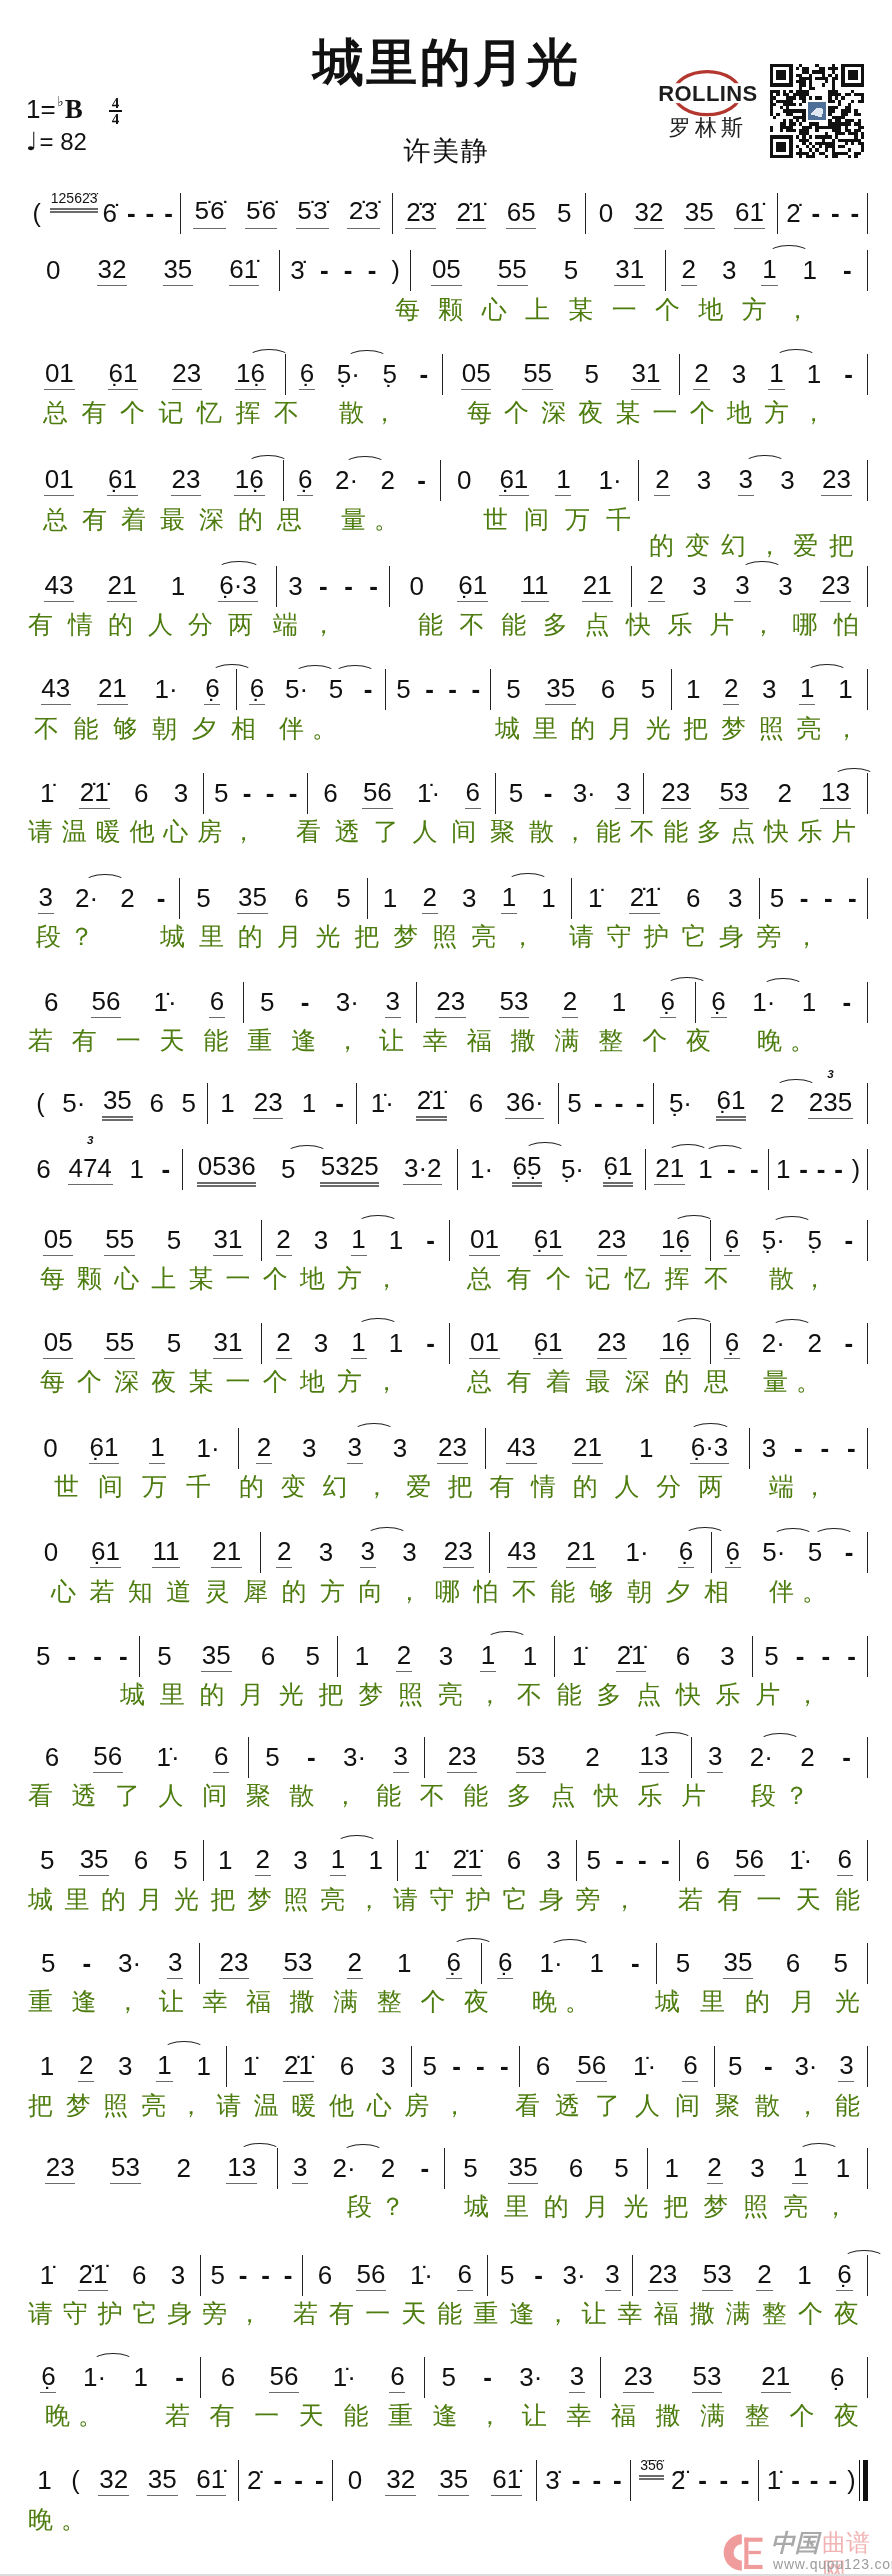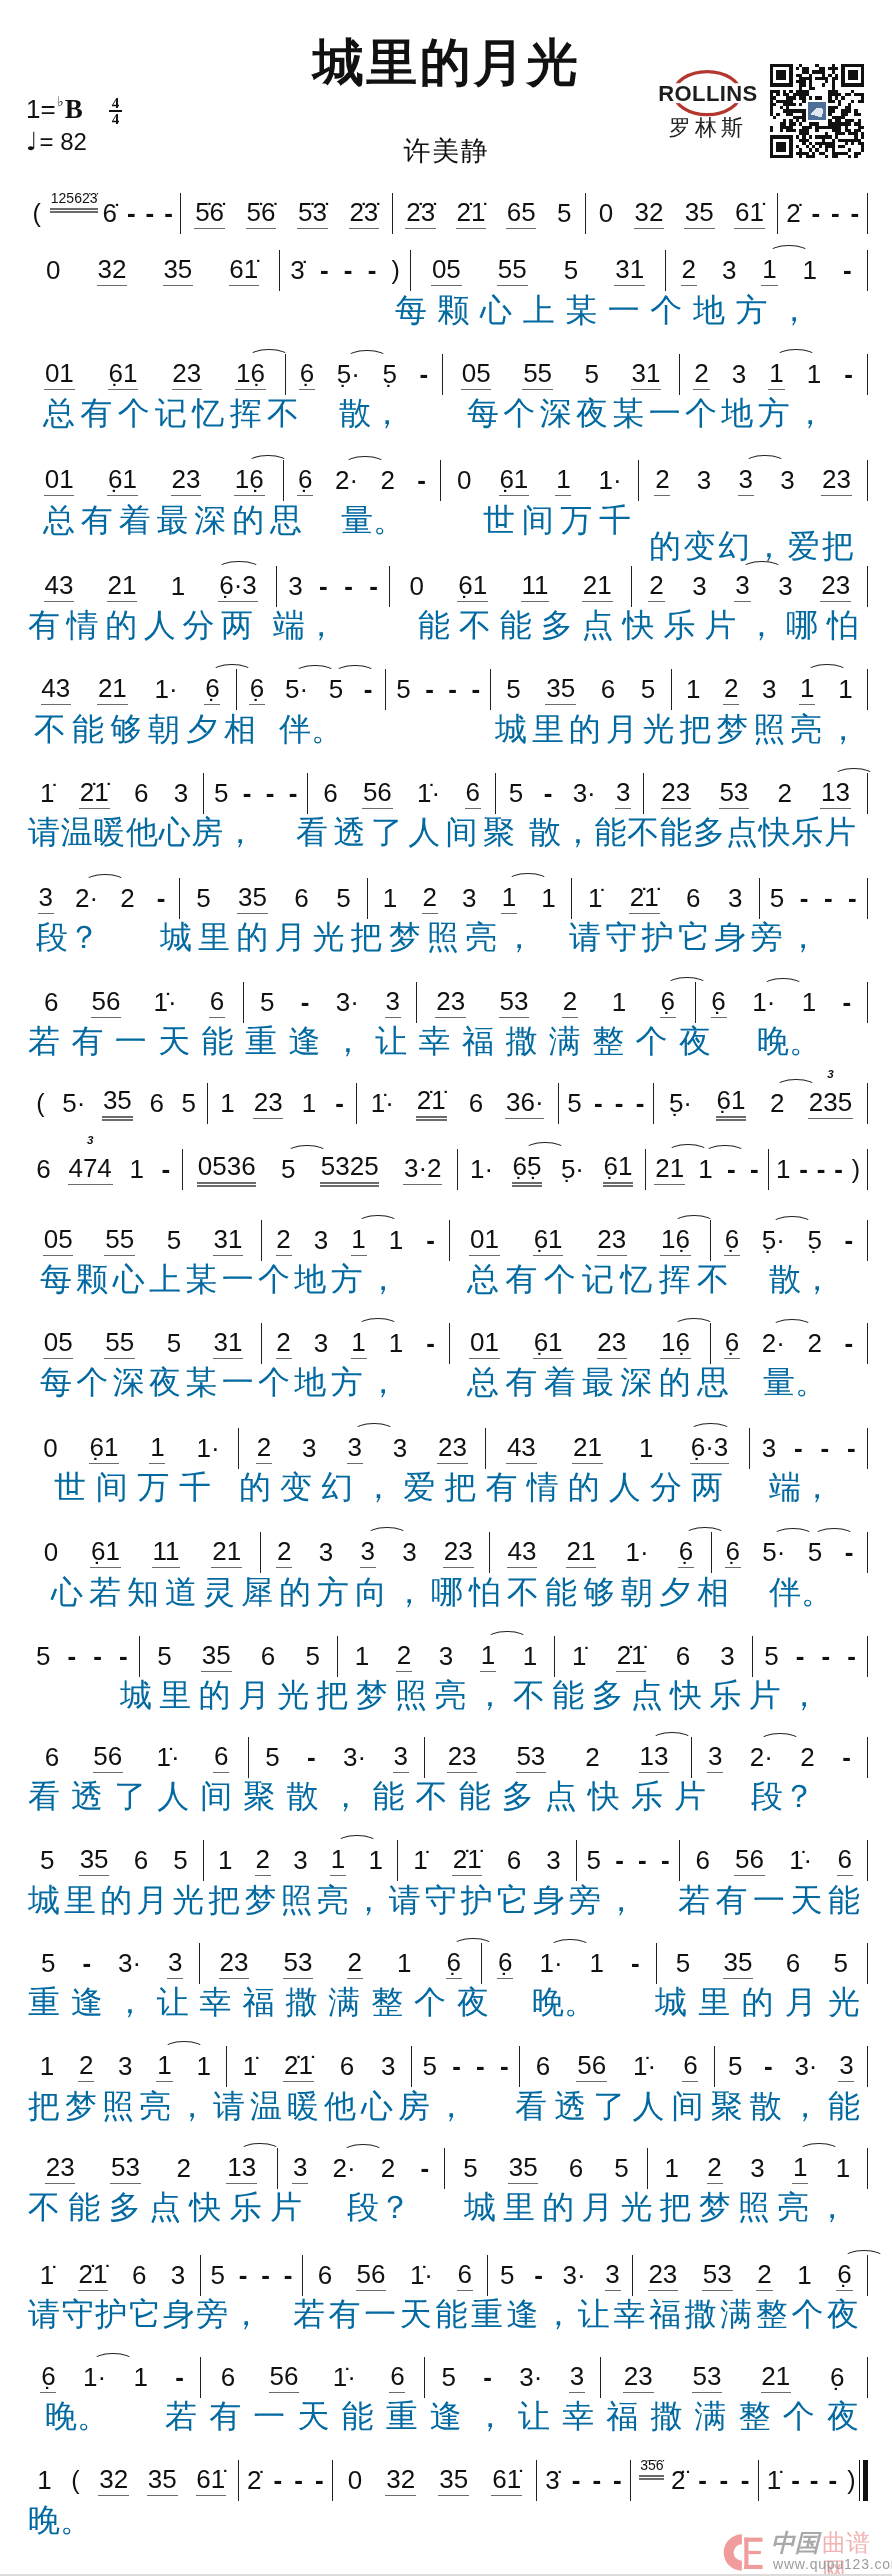--- a/index.html
+++ b/index.html
@@ -24,21 +24,21 @@
 .measure.final::after{content:"";position:absolute;right:3.3px;top:0;bottom:0;border-right:1.7px solid #111;}
 .tok{position:relative;display:inline-block;font-size:26px;line-height:28px;padding:0 0.8px 1.7px;white-space:nowrap;}
 .tok.dash{font-weight:bold;}
 .tok.paren{font-size:25px;font-weight:normal;}
 .tok.u1{border-bottom:1.7px solid #6b6b6b;}
 .tok.u2{border-bottom:5px double #6b6b6b;}
 .tok.grace{font-size:14px;line-height:15px;top:-11.6px;margin-right:-5px;}
 .tok.tie::before{content:"";position:absolute;top:-10px;left:45%;width:38px;height:13.2px;border:1.7px solid #222;border-color:#222 transparent transparent transparent;border-radius:50%;}
 .tok.slur::before{content:"";position:absolute;top:-10px;left:0;width:100%;height:13.2px;border:1.7px solid #222;border-color:#222 transparent transparent transparent;border-radius:50%;}
 .tri-label{position:absolute;top:-20px;left:50%;transform:translateX(-50%);font-size:11.6px;line-height:11.6px;font-style:italic;font-weight:bold;}
-.lyr{position:absolute;height:36px;line-height:36px;font-size:32px;font-family:"DejaVu Sans",sans-serif;text-align:justify;text-align-last:justify;white-space:nowrap;color:#0369a1;}
+.lyr{position:absolute;height:36px;line-height:36px;font-size:25px;font-family:"DejaVu Sans",sans-serif;text-align:justify;text-align-last:justify;white-space:nowrap;color:#4d7c0f;}
 .wm-logo{position:absolute;left:717px;top:2531px;width:53px;height:43px;}
 .wm-a{position:absolute;left:771px;top:2529px;font-family:"DejaVu Serif",serif;font-weight:bold;font-style:italic;font-size:24px;line-height:28px;color:#a9a9a9;}
 .wm-b{position:absolute;left:822px;top:2529px;font-family:"DejaVu Serif",serif;font-size:24px;line-height:28px;color:#f1b4b4;}
 .wm-url{position:absolute;left:773px;top:2556px;font-size:14px;line-height:16.5px;letter-spacing:0.8px;color:#9c9c9c;}
 .bottom-line{position:absolute;left:0;top:2574px;width:893px;height:1.7px;background:#dcdcdc;}
 </style>
 </head>
 <body>
 
 <div id="page">
@@ -399,21 +399,21 @@
   <div id="score">
       <div class="row" style="top: 193px;">
         <div class="measure" style="flex: 7.9 1 0px;">
           <span class="tok paren"><span>(</span></span>
           <span class="tok grace u2"><span>12562̇3̇</span></span>
           <span class="tok"><span>6̇</span></span>
           <span class="tok dash"><span>-</span></span>
           <span class="tok dash"><span>-</span></span>
           <span class="tok dash"><span>-</span></span>
         </div>
-        <div class="measure" style="flex: 10.8 1 0px;">
+        <div class="measure" style="flex: 10.8 1 0px; font-family: Liberation Mono, monospace;">
           <span class="tok u1"><span>5̇6̇</span></span>
           <span class="tok u1"><span>5̇6̇</span></span>
           <span class="tok u1"><span>5̇3̇</span></span>
           <span class="tok u1"><span>2̇3̇</span></span>
         </div>
         <div class="measure" style="flex: 9.8 1 0px;">
           <span class="tok u1"><span>2̇3̇</span></span>
           <span class="tok u1"><span>2̇1̇</span></span>
           <span class="tok u1"><span>65</span></span>
           <span class="tok"><span>5</span></span>
@@ -1167,21 +1167,20 @@
     <div class="lyr" style="left: 120px; width: 700px; top: 1677px;">城里的月光把梦照亮，不能多点快乐片，</div>
     <div class="lyr" style="left: 28px; width: 678px; top: 1778px;">看透了人间聚散，能不能多点快乐片</div>
     <div class="lyr" style="left: 751px; width: 58px; top: 1778px;">段？</div>
     <div class="lyr" style="left: 28px; width: 609px; top: 1882px;">城里的月光把梦照亮，请守护它身旁，</div>
     <div class="lyr" style="left: 678px; width: 182px; top: 1882px; font-family: Liberation Serif, serif;">若有一天能</div>
     <div class="lyr" style="left: 28px; width: 461px; top: 1984px;">重逢，让幸福撒满整个夜</div>
     <div class="lyr" style="left: 532px; width: 58px; top: 1984px;">晚。</div>
     <div class="lyr" style="left: 655px; width: 205px; top: 1984px;">城里的月光</div>
     <div class="lyr" style="left: 28px; width: 439px; top: 2088px;">把梦照亮，请温暖他心房，</div>
     <div class="lyr" style="left: 515px; width: 345px; top: 2088px;">看透了人间聚散，能</div>
-    <div class="lyr" style="left: 28px; width: 274px; top: 2189px;">不能多点快乐片</div>
     <div class="lyr" style="left: 347px; width: 58px; top: 2189px;">段？</div>
     <div class="lyr" style="left: 464px; width: 384px; top: 2189px;">城里的月光把梦照亮，</div>
     <div class="lyr" style="left: 28px; width: 234px; top: 2296px;">请守护它身旁，</div>
     <div class="lyr" style="left: 293px; width: 566px; top: 2296px;">若有一天能重逢，让幸福撒满整个夜</div>
     <div class="lyr" style="left: 45px; width: 58px; top: 2398px;">晚。</div>
     <div class="lyr" style="left: 165px; width: 694px; top: 2398px;">若有一天能重逢，让幸福撒满整个夜</div>
     <div class="lyr" style="left: 28px; width: 58px; top: 2502px;">晚。</div>
   </div>
 
 

